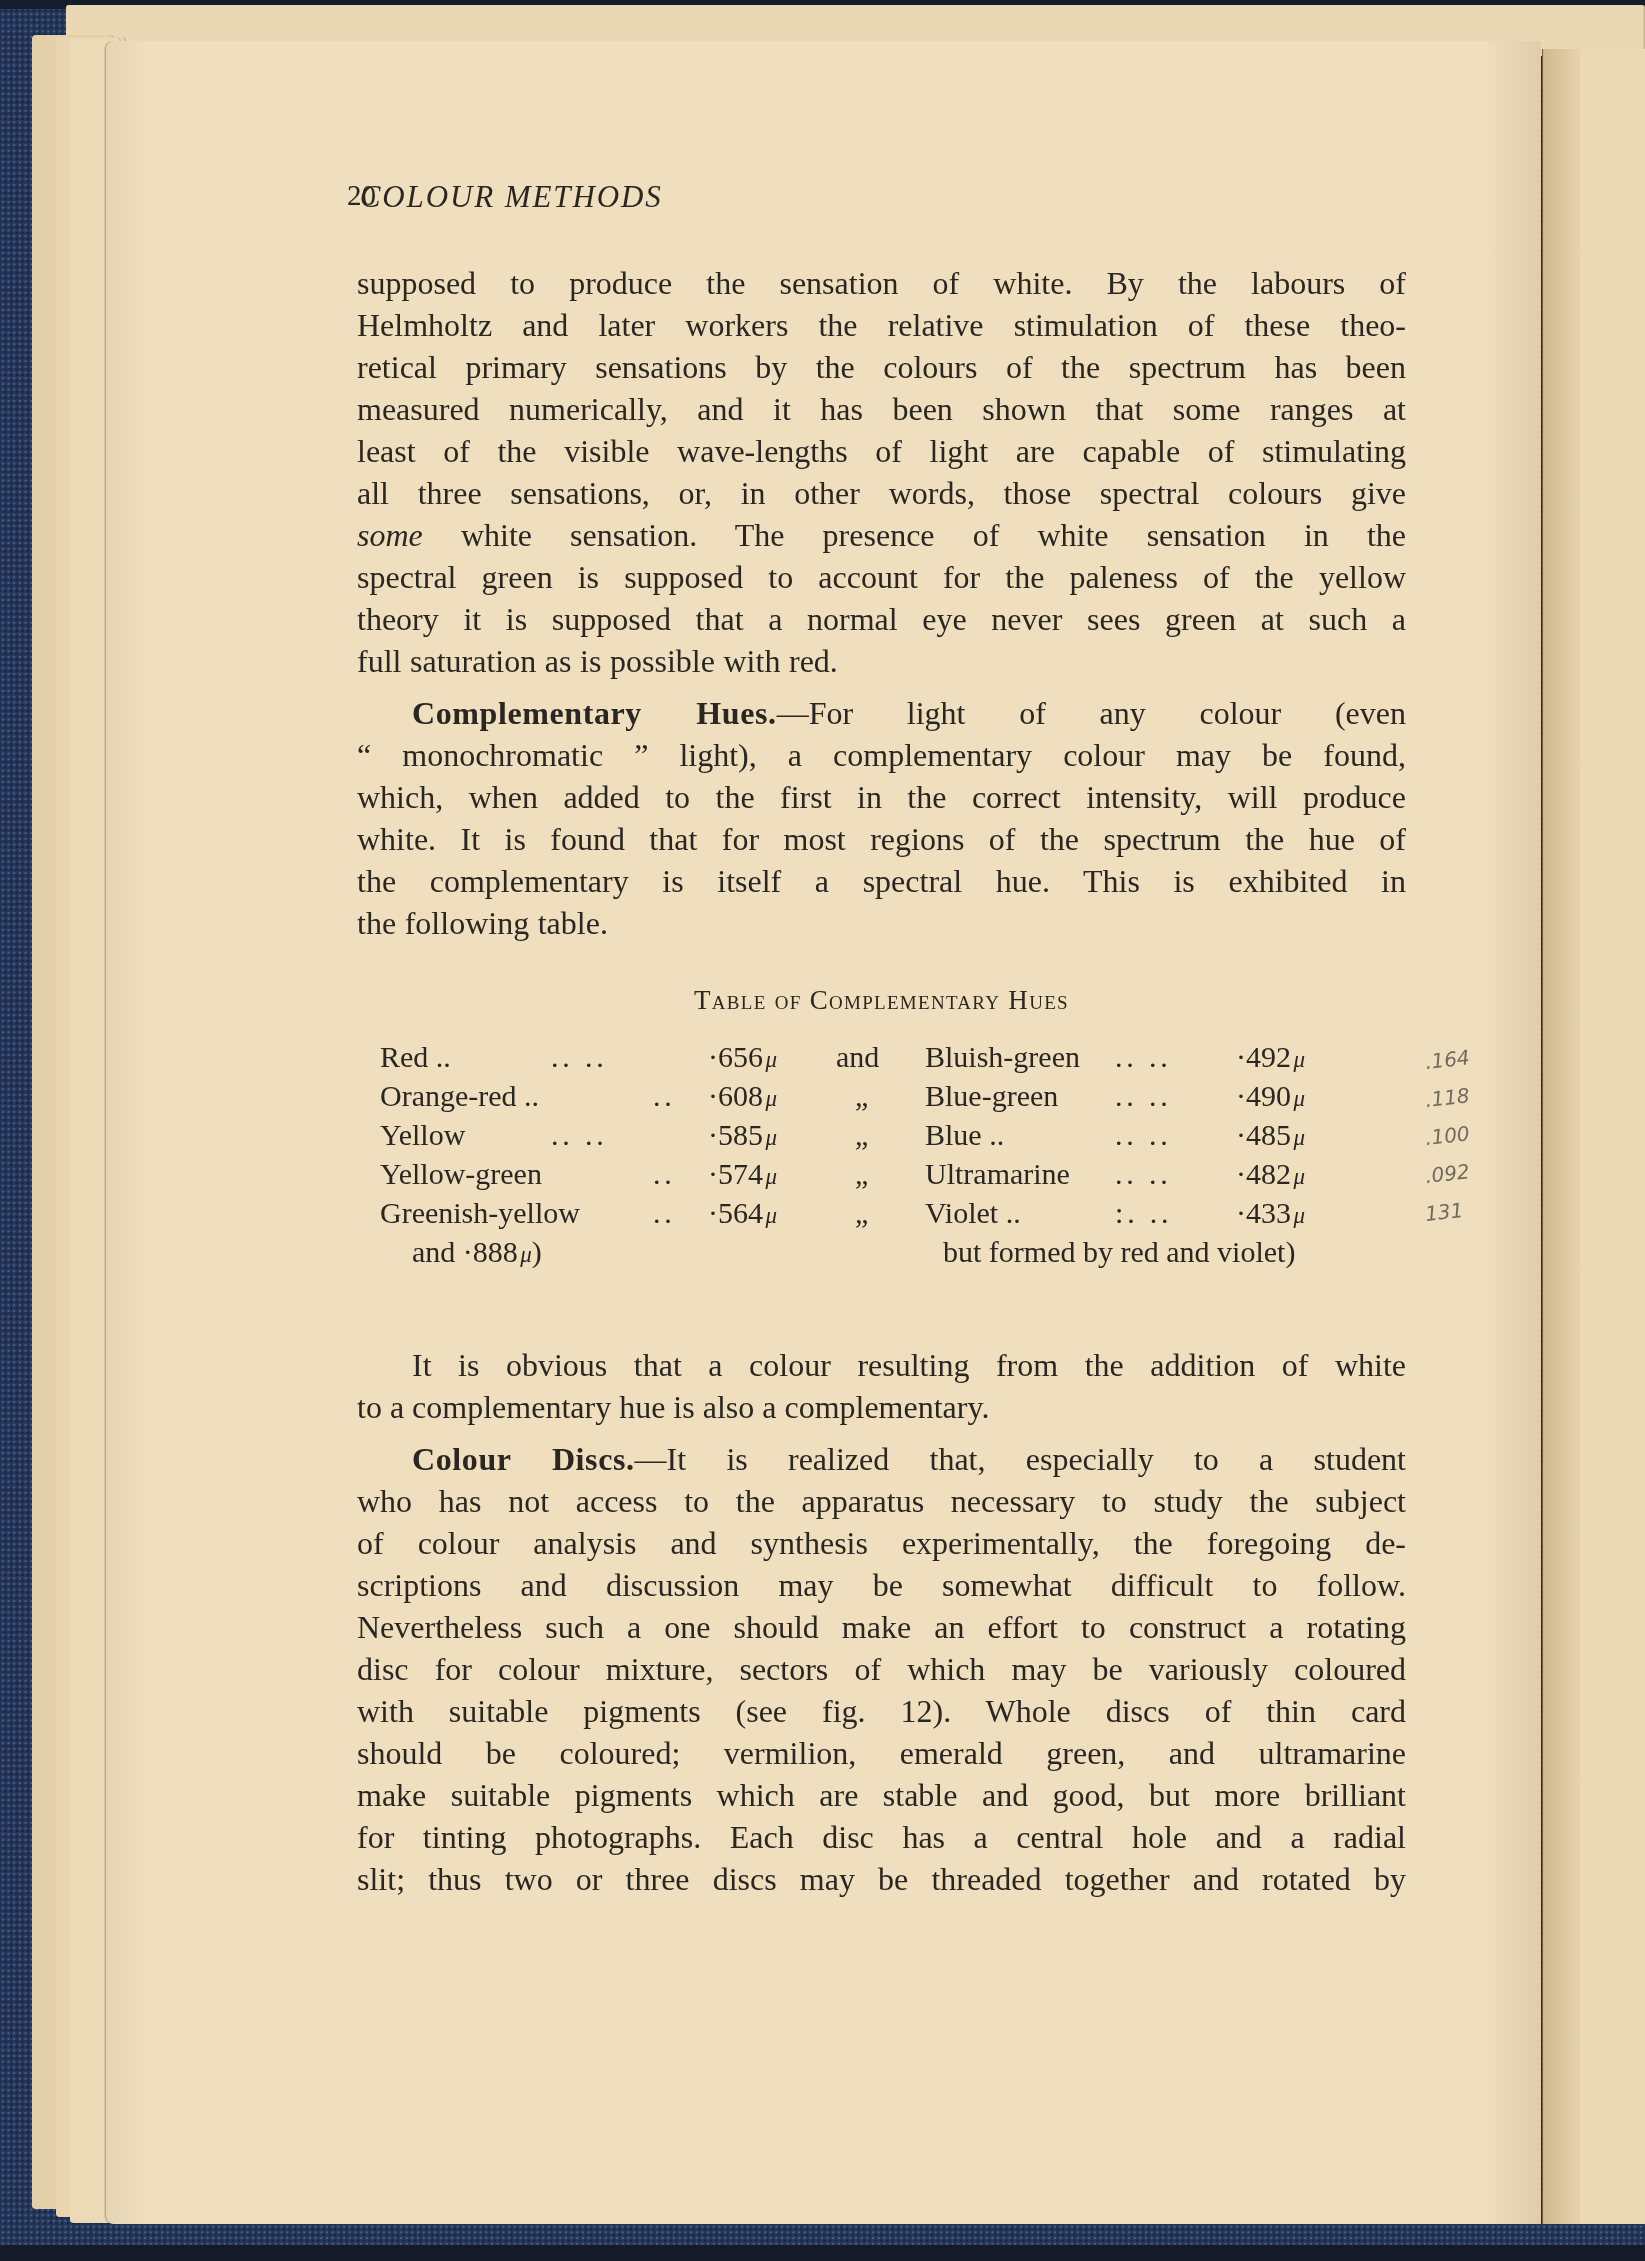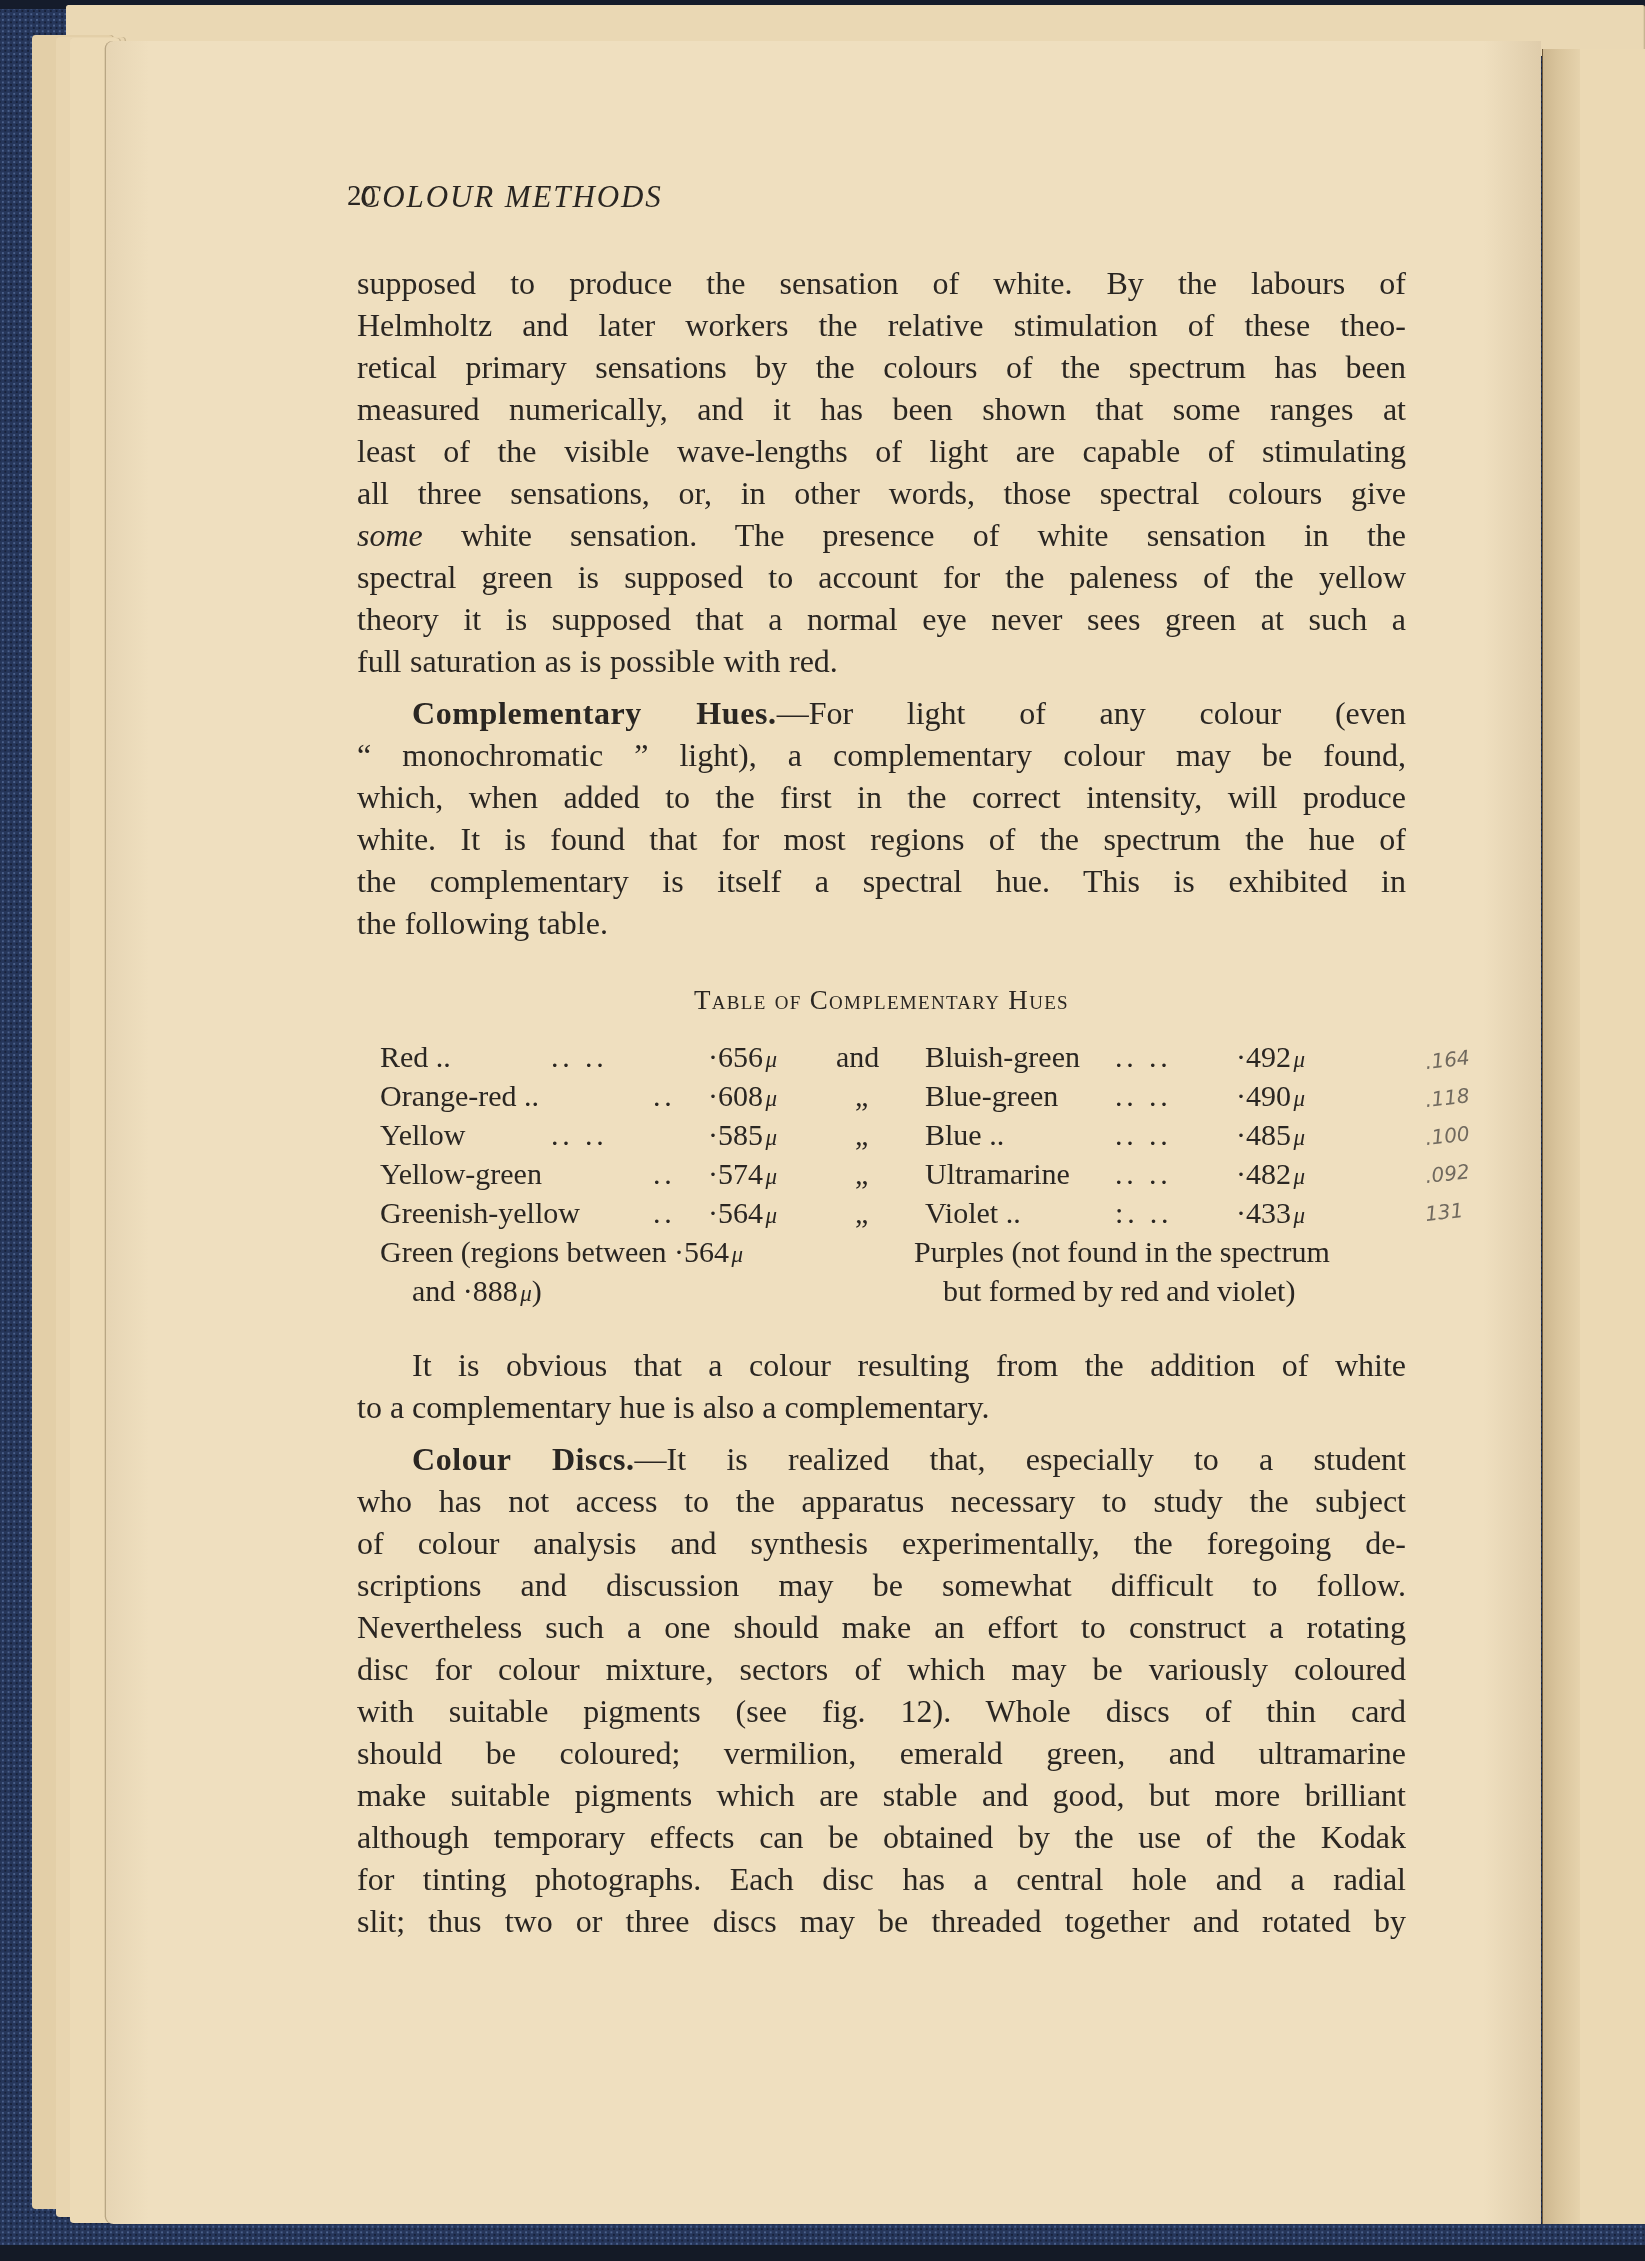--- a/index.html
+++ b/index.html
@@ -180,24 +180,20 @@
   <div class="hue-row">
     <span class="c-left">Greenish-yellow</span>
     <span class="c-left dots" style="left:273px">..</span>
     <span class="c-lval"><span>·564</span><span class="mu">μ</span></span>
     <span class="c-conj" style="padding-left:19px">„</span>
     <span class="c-right">Violet      ..</span>
     <span class="c-rdots dots">:.      ..</span>
     <span class="c-rval"><span>·433</span><span class="mu">μ</span></span>
   </div>
   <div class="hue-row">
-    <span class="c-left"><span>Green (regions between ·564</span><span class="mu">μ</span></span>
-    <span class="purples">Purples (not found in the spectrum</span>
-  </div>
-  <div class="hue-row">
     <span class="c-left green-row2"><span>and ·888</span><span class="mu">μ</span><span>)</span></span>
     <span class="purples2">but formed by red and violet)</span>
   </div>
 </div>
 
 <div class="margin-notes">
   <div>.164</div>
   <div>.118</div>
   <div>.100</div>
   <div>.092</div>
@@ -212,18 +208,17 @@
   <div class="para">
     <span class="line indent"><span class="run-in">Colour Discs.</span><span>—It is realized that, especially to a student</span></span>
     <span class="line">who has not access to the apparatus necessary to study the subject</span>
     <span class="line">of colour analysis and synthesis experimentally, the foregoing de-</span>
     <span class="line">scriptions and discussion may be somewhat difficult to follow.</span>
     <span class="line">Nevertheless such a one should make an effort to construct a rotating</span>
     <span class="line">disc for colour mixture, sectors of which may be variously coloured</span>
     <span class="line">with suitable pigments (see fig. 12).  Whole discs of thin card</span>
     <span class="line">should be coloured;  vermilion, emerald green, and ultramarine</span>
     <span class="line">make suitable pigments which are stable and good, but more brilliant</span>
-    <span class="line">although temporary effects can be obtained by the use of the Kodak</span>
     <span class="line">for tinting photographs.  Each disc has a central hole and a radial</span>
     <span class="line">slit; thus two or three discs may be threaded together and rotated by</span>
   </div>
 </div>
 
 
 </body></html>

